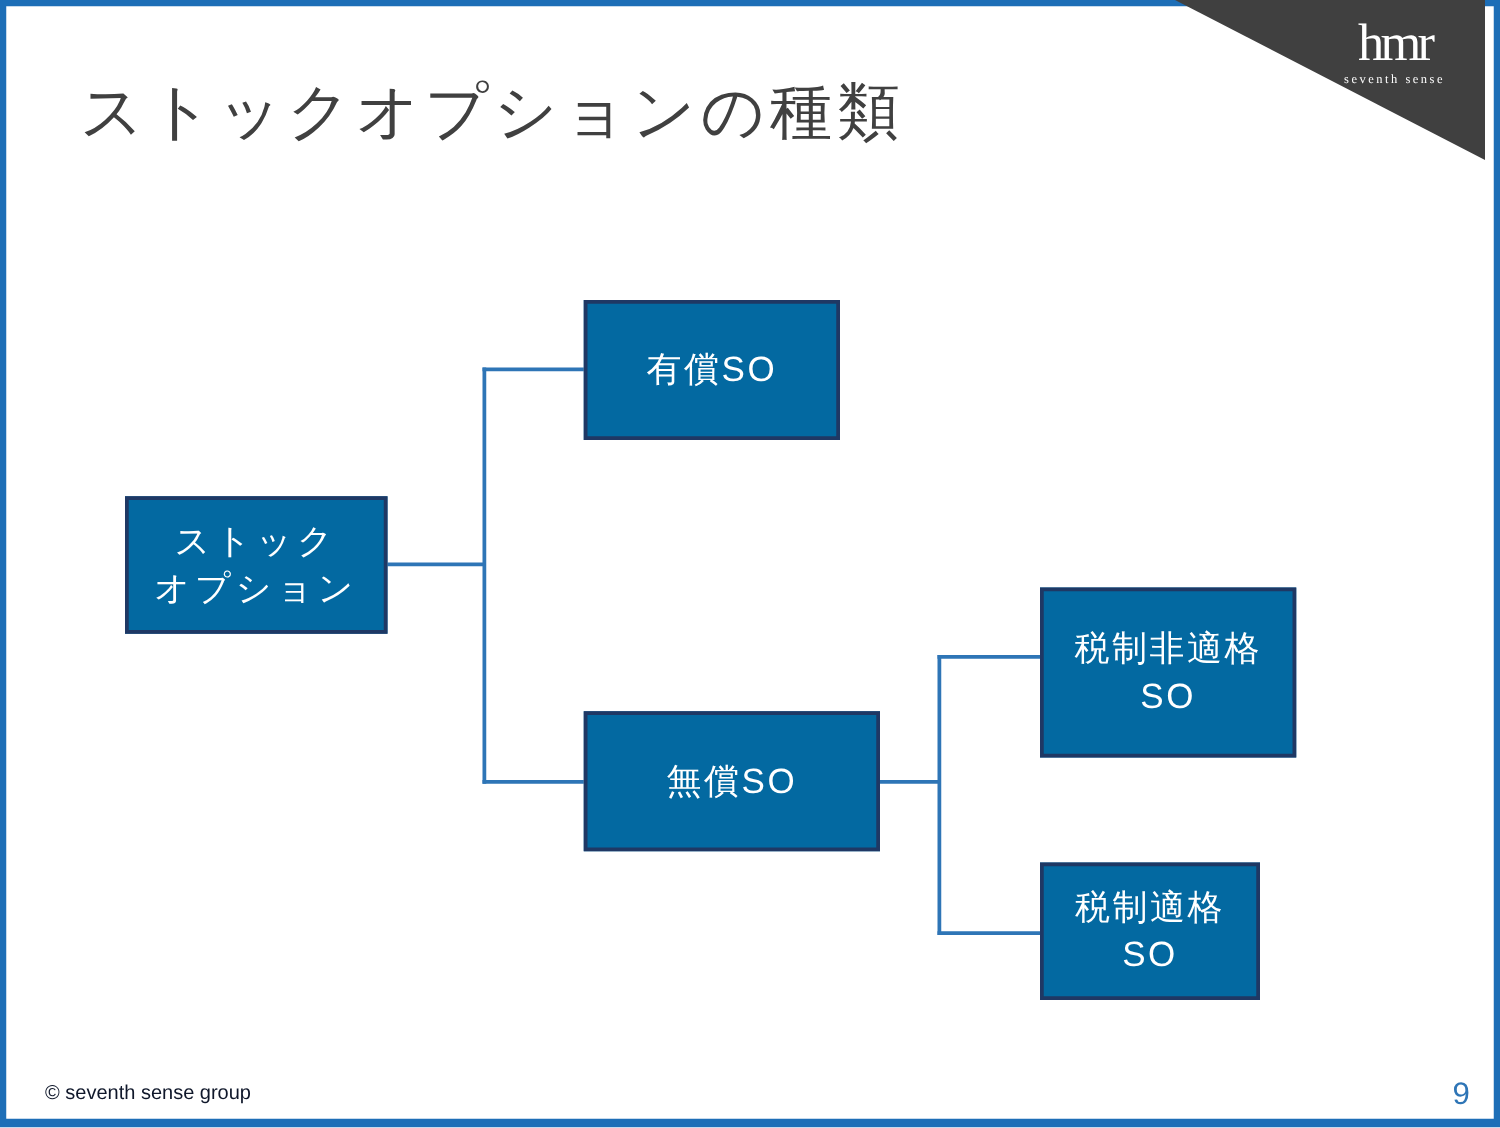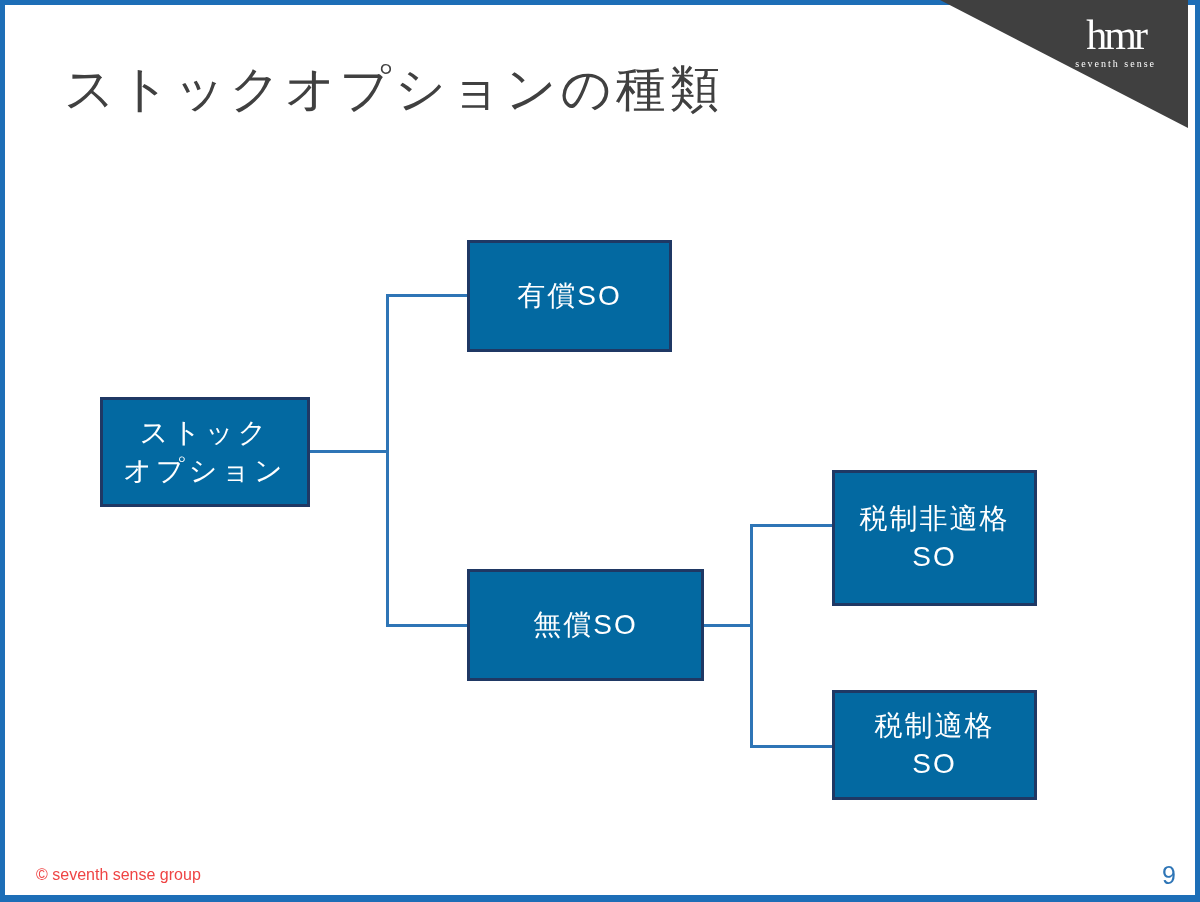--- a/index.html
+++ b/index.html
@@ -85,41 +85,41 @@
     text-align: center;
     font-size: 28px;
     letter-spacing: 2px;
     line-height: 1.35;
     white-space: pre-line;
   }
   .node-root          { left: 100px; top: 397px; width: 210px; height: 110px; letter-spacing: 4px; }
   .node-paid          { left: 467px; top: 240px; width: 205px; height: 112px; }
   .node-free          { left: 467px; top: 569px; width: 237px; height: 112px; }
   .node-non-qualified { left: 832px; top: 470px; width: 205px; height: 136px; }
-  .node-qualified     { left: 832px; top: 690px; width: 205px; height: 110px; }
+  .node-qualified     { left: 832px; top: 690px; width: 176px; height: 110px; }
   
   .seg {
     position: absolute;
     background: #2e75b6;
   }
   .seg-root-h        { left: 310px; top: 450px; width: 78px;  height: 3px; }
   .seg-trunk1-v      { left: 386px; top: 294px; width: 3px;   height: 333px; }
   .seg-paid-h        { left: 386px; top: 294px; width: 81px;  height: 3px; }
   .seg-free-h        { left: 386px; top: 624px; width: 81px;  height: 3px; }
   .seg-free-right-h  { left: 672px; top: 624px; width: 80px;  height: 3px; }
   .seg-trunk2-v      { left: 750px; top: 524px; width: 3px;   height: 224px; }
   .seg-nonq-h        { left: 750px; top: 524px; width: 82px;  height: 3px; }
   .seg-qual-h        { left: 750px; top: 745px; width: 82px;  height: 3px; }
   
   .footer-copyright {
     position: absolute;
     left: 36px;
     bottom: 18px;
     font-size: 16px;
-    color: #ef4444;
+    color: #0f172a;
   }
   .page-number {
     position: absolute;
     right: 24px;
     bottom: 12px;
     font-size: 25px;
     color: #2e75b6;
   }
 </style>
 </head>

